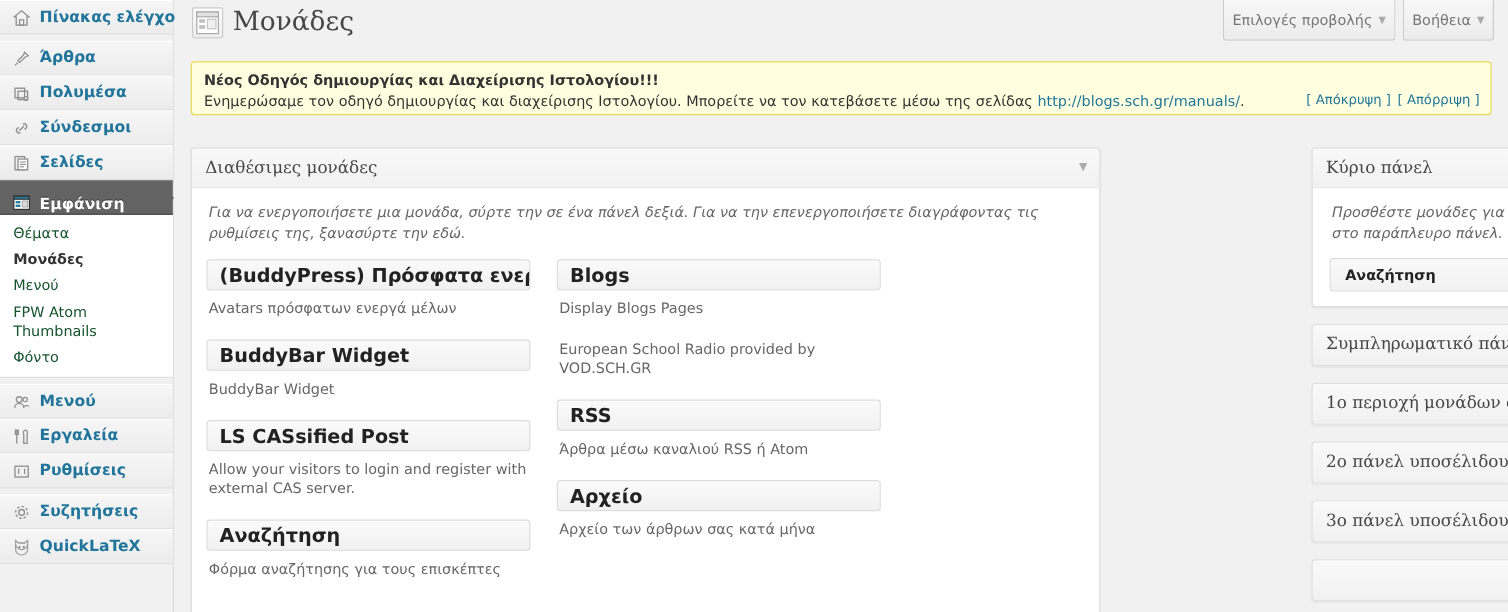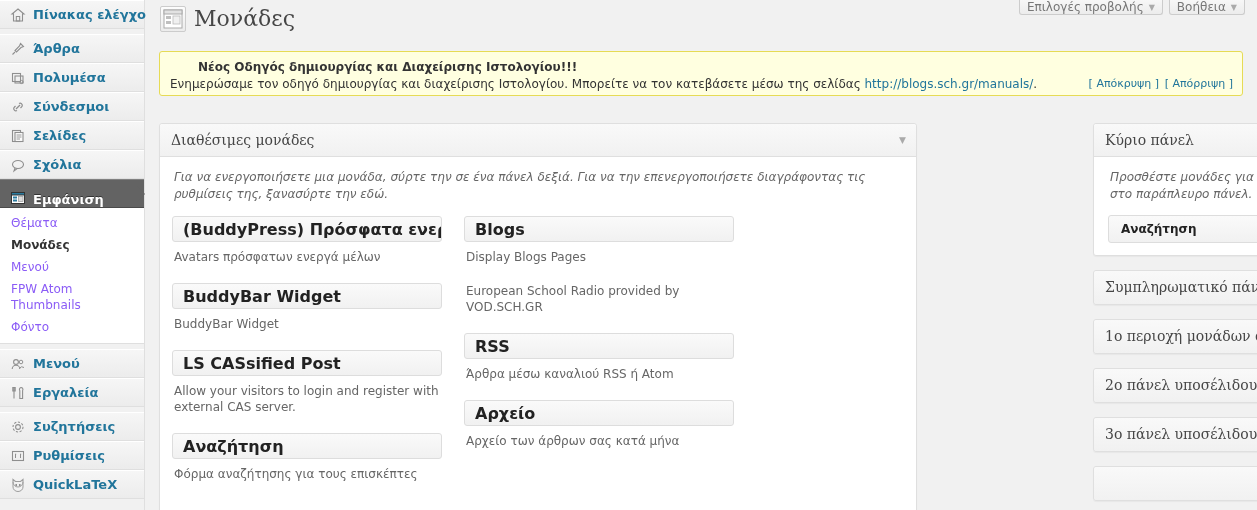--- a/index.html
+++ b/index.html
@@ -62,41 +62,41 @@
   }
   .submenu {
     background: #fff;
     border-bottom: 1px solid #dfdfdf;
     padding: 4px 0 5px 0;
   }
   .submenu-item {
     display: block;
     padding: 3px 0 3px 11px;
     font-size: 12px;
-    color: #8b5cf6;
+    color: #14532d;
     cursor: pointer;
     line-height: 16px;
   }
   .submenu-item.current { color: #333; font-weight: bold; }
 
   
   #main {
     position: absolute; left: 146px; top: 0;
     width: 1111px; height: 510px;
     background: #f1f1f1;
   }
 
   
   #screen-meta-links {
     position: absolute; right: 12px; top: 0;
     display: flex; gap: 6px;
   }
   .meta-button {
     display: flex; align-items: center;
-    height: 15px;
+    height: 34px;
     padding: 0 7px;
     font-size: 12px;
     color: #777;
     background: linear-gradient(#f7f7f7, #ececec);
     border: 1px solid #ccc;
     border-top: none;
     border-radius: 0 0 3px 3px;
     cursor: pointer;
     white-space: nowrap;
   }
@@ -127,21 +127,21 @@
     position: absolute; left: 13px; top: 51px;
     width: 1084px; height: 45px;
     background: #ffffe0;
     border: 1px solid #e6db55;
     border-radius: 3px;
     padding: 7px 10px 0 10px;
     font-size: 12px;
     color: #333;
     line-height: 17px;
   }
-  #notice .notice-title { font-weight: bold; margin-left: 28px; }
+  #notice .notice-title { font-weight: bold; }
   #notice a { color: #21759b; text-decoration: none; }
   #notice .notice-actions {
     position: absolute; right: 9px; top: 23px;
     font-size: 11px;
     color: #555;
   }
   #notice .notice-actions a { margin-left: 2px; }
 
   
   #col-left {
@@ -306,29 +306,20 @@
             <rect x="2.5" y="2.5" width="8" height="11" fill="none" stroke="#777" stroke-width="1.1"></rect>
             <rect x="5" y="4.5" width="8" height="9" fill="#fff" stroke="#777" stroke-width="1.1"></rect>
             <line x1="6.5" y1="7" x2="11.5" y2="7" stroke="#777" stroke-width=".9"></line>
             <line x1="6.5" y1="9" x2="11.5" y2="9" stroke="#777" stroke-width=".9"></line>
             <line x1="6.5" y1="11" x2="10" y2="11" stroke="#777" stroke-width=".9"></line>
           </svg>
       </span>
       <span>Σελίδες</span>
     </div>
 
-    <div class="menu-item">
-      <span class="mi-icon">
-        <svg width="16" height="16" viewBox="0 0 16 16">
-            <ellipse cx="8" cy="7.5" rx="5.5" ry="4" fill="none" stroke="#777" stroke-width="1.1"></ellipse>
-            <path d="M5 11 L4 14 L7.5 11.4" fill="none" stroke="#777" stroke-width="1.1"></path>
-          </svg>
-      </span>
-      <span>Σχόλια</span>
-    </div>
 
     <div class="menu-item current">
       <span class="mi-icon">
         <svg width="16" height="16" viewBox="0 0 16 16">
             <rect x="1.5" y="2.5" width="13" height="11" fill="#fff" stroke="#333" stroke-width="1"></rect>
             <rect x="1.5" y="2.5" width="13" height="2.5" fill="#2a7a9e" stroke="#333" stroke-width="1"></rect>
             <rect x="3" y="6.5" width="4" height="2" fill="#2a7a9e"></rect>
             <rect x="3" y="9.5" width="4" height="2" fill="#2a7a9e"></rect>
             <rect x="8.5" y="6.5" width="4.5" height="5" fill="#ddd" stroke="#999" stroke-width=".7"></rect>
           </svg>
@@ -359,38 +350,38 @@
     <div class="menu-item">
       <span class="mi-icon">
         <svg width="16" height="16" viewBox="0 0 16 16">
             <path d="M4 2.5 L4 6 M4 6 L4 13.5 M2.8 2.5 L5.2 2.5 L5.2 6 L2.8 6 Z" fill="none" stroke="#777" stroke-width="1.1"></path>
             <path d="M11 2.5 A2 2 0 0 1 12.6 5.6 L12.6 13.5 L9.8 13.5 L9.8 5.6 A2 2 0 0 1 11 2.5 Z" fill="none" stroke="#777" stroke-width="1.1"></path>
           </svg>
       </span>
       <span>Εργαλεία</span>
     </div>
 
+    <div class="menu-item">
+      <span class="mi-icon">
+        <svg width="16" height="16" viewBox="0 0 16 16">
+            <rect x="2.5" y="3.5" width="11" height="9" fill="none" stroke="#777" stroke-width="1.1"></rect>
+            <path d="M5.5 6 L5.5 10 M5 6.2 L6.2 6.2 M10.5 6 L10.5 10 M10 6.2 L11.2 6.2" stroke="#777" stroke-width="1"></path>
+          </svg>
+      </span>
+      <span>Ρυθμίσεις</span>
+    </div>
+
     <div class="menu-item sep-top">
       <span class="mi-icon">
         <svg width="16" height="16" viewBox="0 0 16 16">
             <circle cx="8" cy="8" r="2.4" fill="none" stroke="#777" stroke-width="1.1"></circle>
             <circle cx="8" cy="8" r="5" fill="none" stroke="#777" stroke-width="1.1" stroke-dasharray="2.2 1.6"></circle>
           </svg>
       </span>
       <span>Συζητήσεις</span>
-    </div>
-
-    <div class="menu-item">
-      <span class="mi-icon">
-        <svg width="16" height="16" viewBox="0 0 16 16">
-            <rect x="2.5" y="3.5" width="11" height="9" fill="none" stroke="#777" stroke-width="1.1"></rect>
-            <path d="M5.5 6 L5.5 10 M5 6.2 L6.2 6.2 M10.5 6 L10.5 10 M10 6.2 L11.2 6.2" stroke="#777" stroke-width="1"></path>
-          </svg>
-      </span>
-      <span>Ρυθμίσεις</span>
     </div>
 
     <div class="menu-item">
       <span class="mi-icon">
         <svg width="16" height="16" viewBox="0 0 16 16">
             <path d="M3 5 L3 2.5 L5.5 4.5 L10.5 4.5 L13 2.5 L13 5" fill="none" stroke="#888" stroke-width="1.1"></path>
             <path d="M3 5 A5 5 0 0 0 13 5 L13 10 A5 4.5 0 0 1 3 10 Z" fill="#f3f3f3" stroke="#888" stroke-width="1"></path>
             <circle cx="6.2" cy="8" r=".9" fill="#666"></circle>
             <circle cx="9.8" cy="8" r=".9" fill="#666"></circle>
           </svg>

